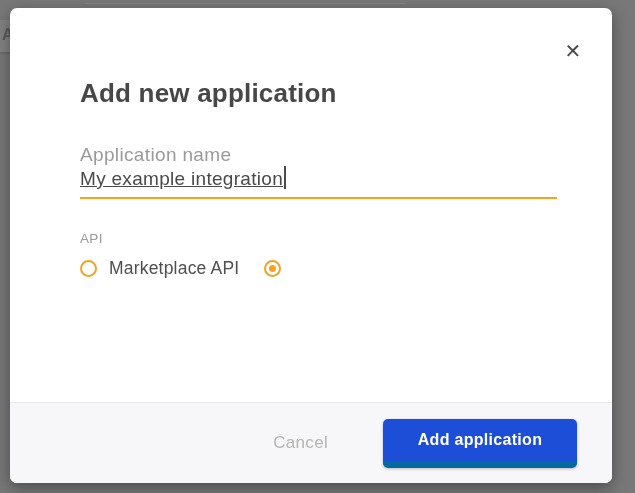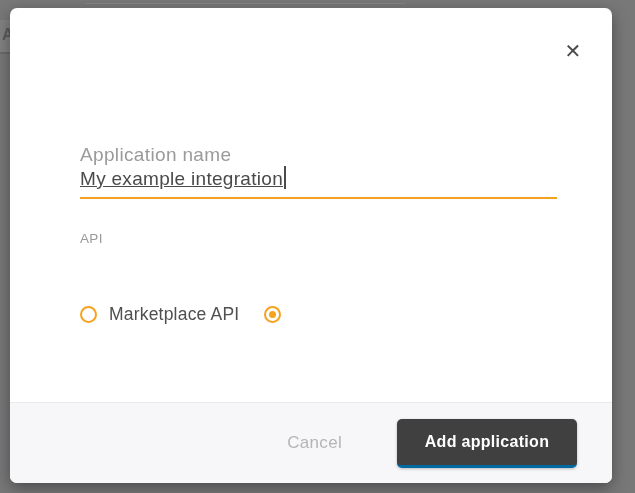--- a/index.html
+++ b/index.html
@@ -79,21 +79,21 @@
     vertical-align: -4px;
     margin-left: 1px;
   }
 
   .api-label {
     position: absolute; left: 70px; top: 223px;
     font-size: 13.5px; color: #9a9a9a; letter-spacing: 0.35px;
   }
   .options {
     position: absolute; left: 70px; top: 250px;
-    display: flex; align-items: center; gap: 25px; margin-top: 46px;
+    display: flex; align-items: center; gap: 25px;
   }
   .radio-option {
     display: flex; align-items: center; gap: 12px;
     font-size: 17.5px; color: #4f4f4f; letter-spacing: 0.2px;
     cursor: pointer;
   }
   .radio {
     width: 17px; height: 17px;
     border: 2.5px solid #f5a31e; border-radius: 50%;
     background: #fff;
@@ -114,43 +114,44 @@
     display: flex; align-items: center; justify-content: flex-end;
     padding-right: 35px;
   }
   .cancel-btn {
     background: none; border: none; padding: 0;
     color: #b5b5b5; font-size: 17px; letter-spacing: 0.3px;
     margin-right: 55px; cursor: pointer;
     font-family: "Liberation Sans", sans-serif;
   }
   .submit-btn {
-    width: 180px; height: 49px;
-    background: #404040;
-    border: none; border-bottom: 3px solid #0369a1;
+    width: 194px; height: 49px;
+    background: #1d4ed8;
+    border: none; border-bottom: 6px solid #0369a1;
     border-radius: 5px;
     color: #ffffff; font-size: 16px; font-weight: 700;
     letter-spacing: 0.3px; cursor: pointer;
     box-shadow: 0 1px 3px rgba(0,0,0,0.25);
     font-family: "Liberation Sans", sans-serif;
   }
 </style>
 </head>
 <body>
 
 <div class="backdrop">
   <div class="hint-light"></div>
   <span class="hint-letter">A</span>
   <div class="hint-line"></div>
   <div class="hint-topline"></div>
 
   <div class="modal">
 
     <button class="close-btn">✕</button>
 
+    <h1 class="modal-title">Add new application</h1>
 
     <div class="name-label">Application name</div>
     <div class="input-line">
       <span>My example integration</span><span class="caret"></span>
     </div>
 
     <div class="api-label">API</div>
     <div class="options">
       <label class="radio-option">
         <span class="radio"></span>

